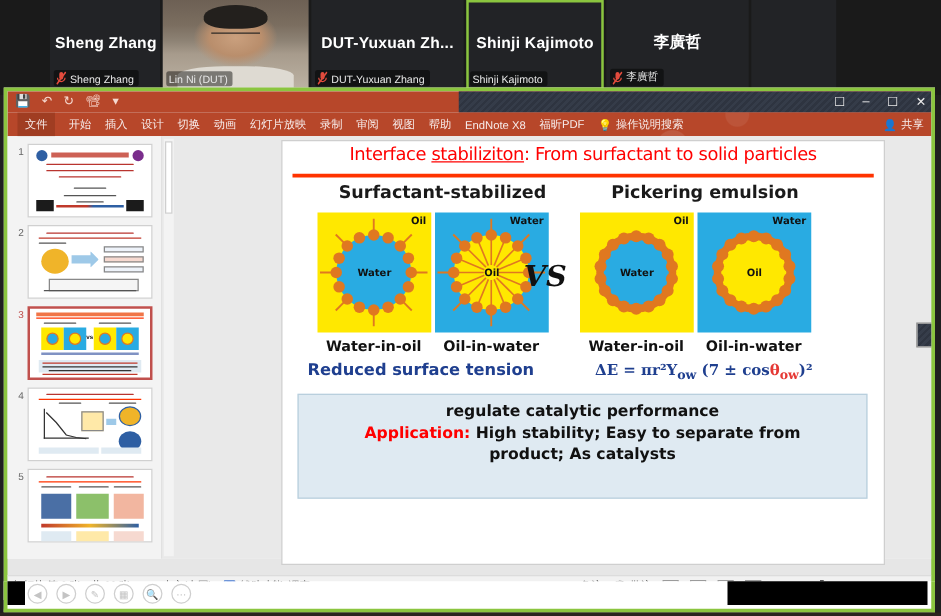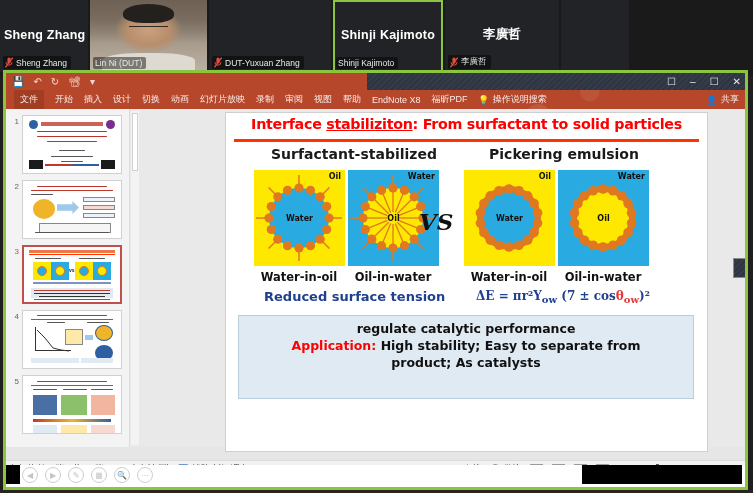--- a/index.html
+++ b/index.html
@@ -7,21 +7,21 @@
     width: 753px; height: 493px;
     overflow: hidden;
     background: #1a1a1a;
     font-family: "Liberation Sans", sans-serif;
   }
   #root { position: relative; width: 753px; height: 493px; background: #1f1f1f; }
 
   
   .video-strip {
     position: absolute; left: 0; top: 0; width: 753px; height: 76px;
-    background: #1a1a1a; display: flex; gap: 2px; overflow: hidden;
+    background: #1a1a1a; display: flex; gap: 2px; overflow: hidden; padding-left: 40px;
   }
   .tile {
     position: relative; height: 72px; flex: 0 0 auto;
     background: #222326; overflow: hidden;
   }
   .tile.active { outline: 2px solid #8bc53f; outline-offset: -2px; }
   .tile .tile-name-center {
     position: absolute; left: 0; right: 0; top: 50%;
     transform: translateY(-60%);
     text-align: center; color: #ffffff;
@@ -132,21 +132,21 @@
   }
   .vscroll .thumbtrack { position:absolute; left:1px; top:2px; width:6px; height:58px; background:#fff; border:1px solid #cfcfcf; }
 
   .slide {
     position:absolute; left:96px; top:4px; width:481px; height:338px;
     background:#ffffff; box-shadow:0 0 0 1px #cfcfcf;
     overflow:hidden;
   }
   .slide-title {
     position:absolute; left:10px; top:3px; right:10px;
-    text-align:center; color:#ff0000; font-size:14.3px; font-weight:bold;
+    text-align:center; color:#ff0000; font-size:14.3px; font-weight:normal;
     font-family:"DejaVu Sans", sans-serif; letter-spacing:-.3px; white-space:nowrap;
   }
   .slide-title u { text-decoration-color:#ff0000; }
   .title-rule { position:absolute; left:8px; right:8px; top:26px; height:3px; background:#ff3300; }
 
   .col-head {
     position:absolute; top:33px; font-size:14px; color:#1a1a1a; font-weight:bold;
     font-family:"DejaVu Sans", sans-serif;
   }
   .col-head.left { left:28px; width:200px; text-align:center; }
@@ -251,20 +251,21 @@
         <div class="tile-video">
           <div class="hair"></div>
           <div class="glasses"></div>
           <div class="shirt"></div>
         </div>
         <div class="namebar">
           <span class="label">Lin Ni (DUT)</span>
         </div>
       </div>
       <div class="tile" style="width: 122px;">
+        <div class="tile-name-center">DUT-Yuxuan Zh...</div>
         <div class="namebar">
           <span class="mic-muted">
             <svg width="8" height="11" viewBox="0 0 8 11">
               <rect x="2.4" y="0.5" width="3.2" height="6" rx="1.6" fill="#e24b3d"></rect>
               <path d="M1 5.2a3 3 0 006 0" stroke="#e24b3d" stroke-width="1" fill="none"></path>
               <line x1="0.4" y1="10.4" x2="7.6" y2="0.6" stroke="#e24b3d" stroke-width="1.3"></line>
             </svg>
           </span>
           <span class="label">DUT-Yuxuan Zhang</span>
         </div>
@@ -588,21 +589,21 @@
 
             <div class="vs-mark">VS</div>
 
             <div class="sub-row" id="subrow">
                 <div class="sub-lab" style="left: 23px;">Water-in-oil</div>
                 <div class="sub-lab" style="left: 117px;">Oil-in-water</div>
                 <div class="sub-lab" style="left: 233px;">Water-in-oil</div>
                 <div class="sub-lab" style="left: 327px;">Oil-in-water</div>
               </div>
 
-            <div class="blue-line" style="left:38px;">Reduced surface tension</div>
+            <div class="blue-line" style="left:20px;">Reduced surface tension</div>
             <div class="formula" id="formula"><span>ΔE = πr²</span><span>Υ<sub>ow</sub></span><span> (7 ± cos</span><span class="theta">θ<sub>ow</sub></span><span>)²</span></div>
 
             <div class="essence-box">
               <div class="essence-line">regulate catalytic performance</div>
               <div class="essence-line">
                 <span class="kw">Application:</span> <span>High stability; Easy to separate from</span>
               </div>
               <div class="essence-line">product; As catalysts</div>
             </div>
           </div>

